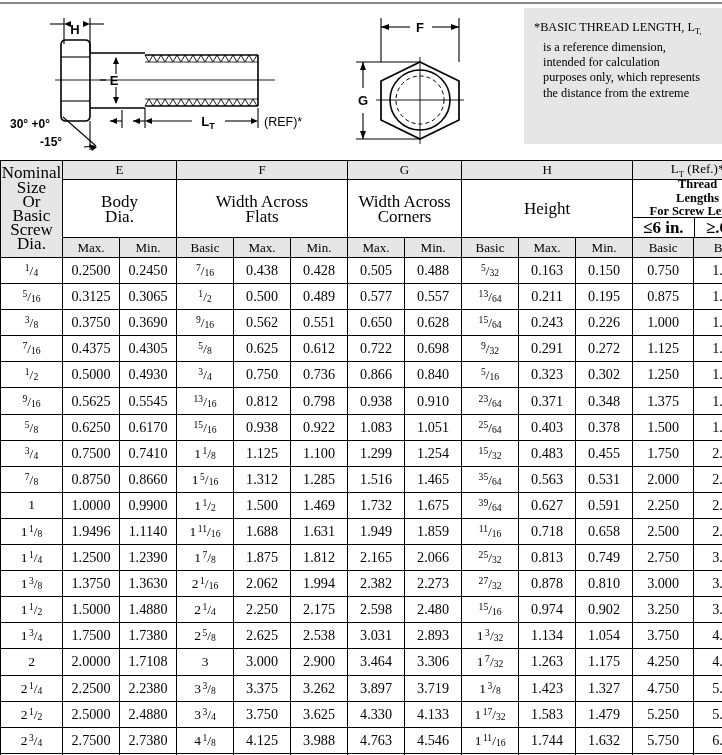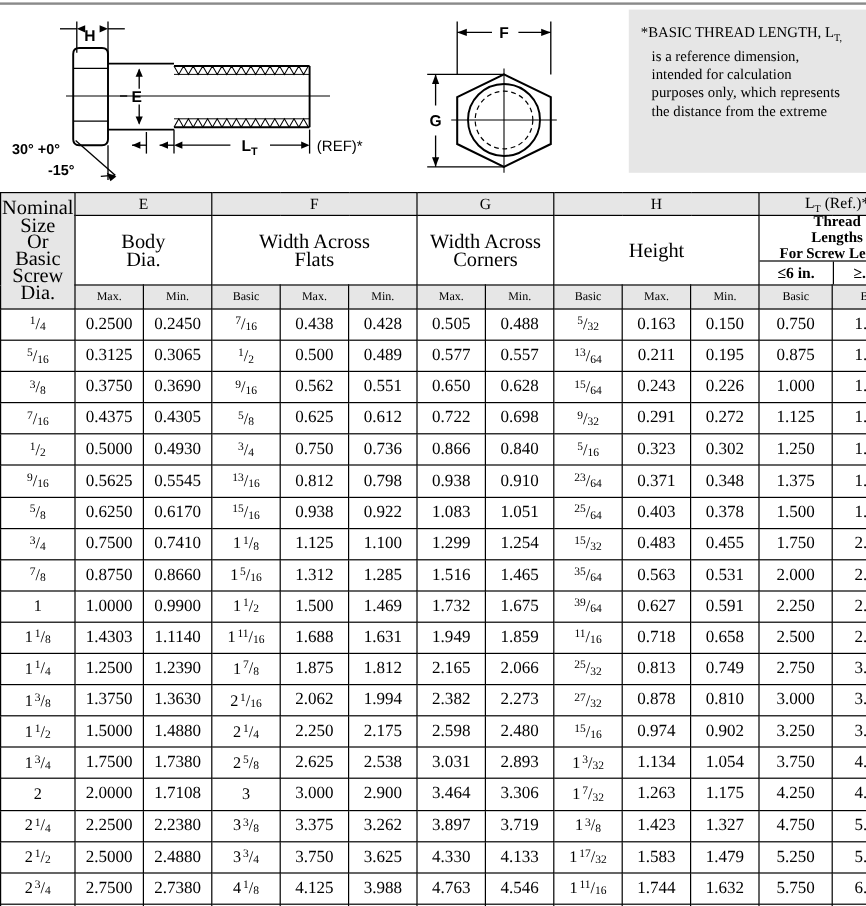--- a/index.html
+++ b/index.html
@@ -72,38 +72,38 @@
   }
   .tier-desc {
     height: 57px;
     font-size: 17px;
     font-weight: bold;
     line-height: 15px;
   }
   .tier-sub {
     background: #e6e6e6;
     height: 20px;
-    font-size: 10px;
+    font-size: 13px;
     font-weight: bold;
   }
   .nominal-head {
     background: #e6e6e6;
     font-size: 17px;
     font-weight: bold;
     line-height: 14.2px;
   }
   .lt-group {
     height: 38px;
     font-size: 12.5px;
     font-weight: bold;
     line-height: 13.6px;
   }
   .lt-len {
     height: 19px;
-    font-size: 13px;
+    font-size: 17px;
     font-weight: bold;
   }
   .grp-right { border-right-width: 2px; }
 
   
   .data-row td {
     height: 26.1px;
     font-size: 14.2px;
   }
   .data-row td.frac-cell { font-size: 13.5px; margin-top: 47px; }
@@ -455,21 +455,21 @@
         <td>1.732</td>
         <td class="grp-right">1.675</td>
         <td class="frac-cell"><span class="fr"><span class="n">39</span><span class="s">/</span><span class="d">64</span></span></td>
         <td>0.627</td>
         <td class="grp-right">0.591</td>
         <td>2.250</td>
         <td class="grp-right">2.500</td>
       </tr>
       <tr class="data-row">
         <td class="frac-cell grp-right"><span class="whole">1</span><span class="fr"><span class="n">1</span><span class="s">/</span><span class="d">8</span></span></td>
-        <td>1.4303</td>
+        <td>1.9496</td>
         <td class="grp-right">1.1140</td>
         <td class="frac-cell"><span class="whole">1</span><span class="fr"><span class="n">11</span><span class="s">/</span><span class="d">16</span></span></td>
         <td>1.688</td>
         <td class="grp-right">1.631</td>
         <td>1.949</td>
         <td class="grp-right">1.859</td>
         <td class="frac-cell"><span class="fr"><span class="n">11</span><span class="s">/</span><span class="d">16</span></span></td>
         <td>0.718</td>
         <td class="grp-right">0.658</td>
         <td>2.500</td>

